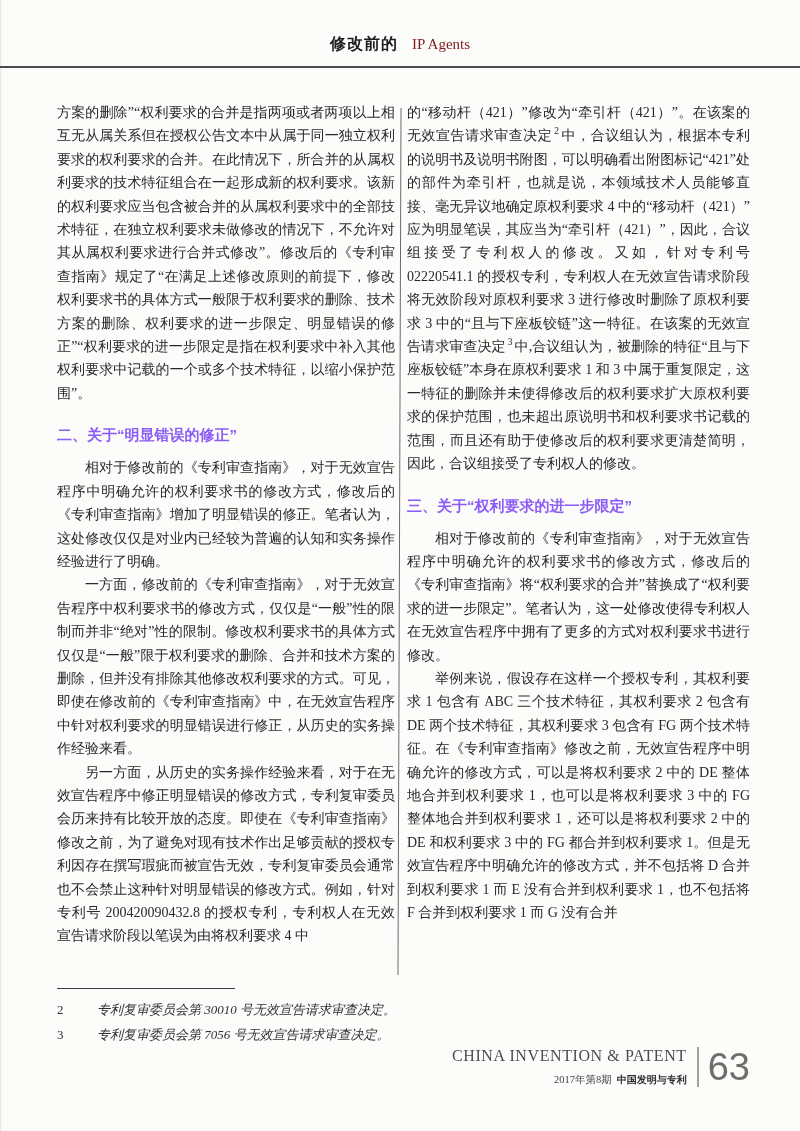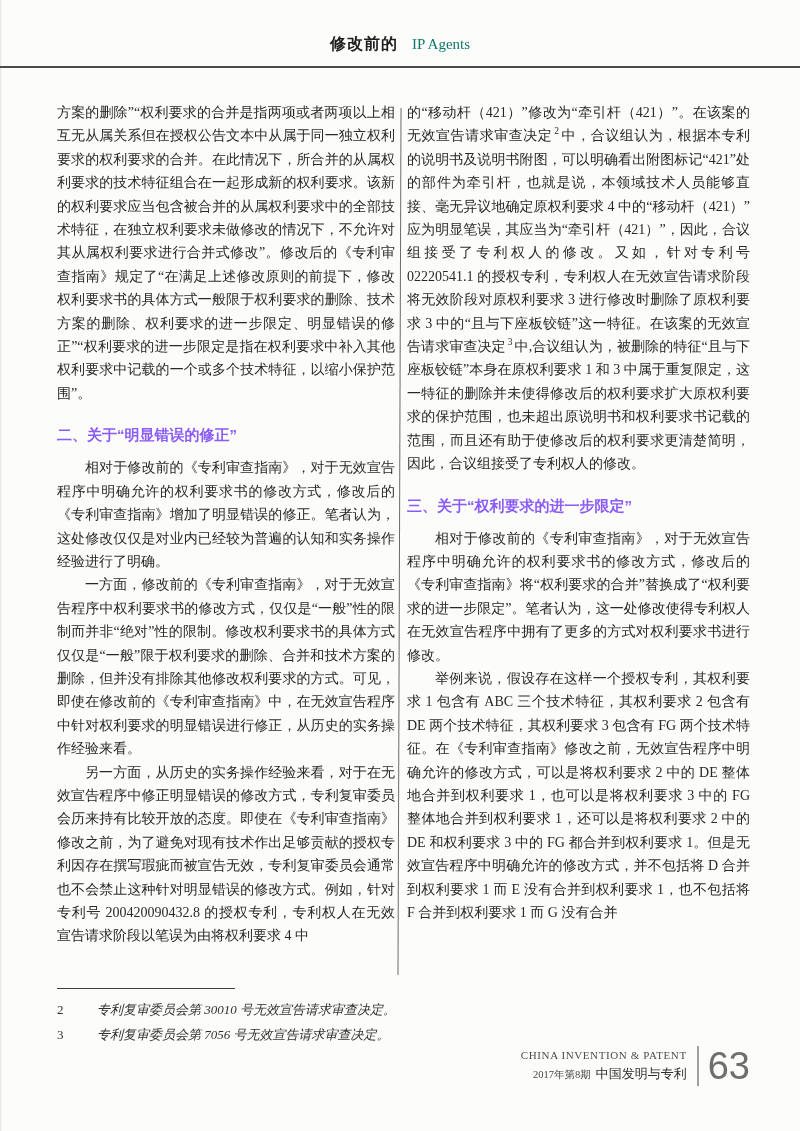--- a/index.html
+++ b/index.html
@@ -32,21 +32,21 @@
     font-family: "Liberation Sans", "DejaVu Sans", sans-serif;
     font-weight: bold;
     font-size: 16px;
     letter-spacing: 1px;
     color: #1e1e1e;
   }
   .header-en {
     font-family: "Liberation Serif", serif;
     font-size: 15px;
     margin-left: 14px;
-    color: #0f766e;
+    color: #7f1d1d;
   }
   .header-rule {
     position: absolute;
     top: 66px; left: 0;
     width: 100%; height: 2px;
     background: #4c4c4c;
   }
 
   .column {
     position: absolute;
@@ -113,30 +113,30 @@
 
   .page-footer {
     position: absolute;
     top: 1046px; right: 50px;
     display: flex;
     align-items: center;
   }
   .footer-text { text-align: right; line-height: 1.3; white-space: nowrap; }
   .footer-en {
     font-family: "Liberation Serif", serif;
-    font-size: 11px;
+    font-size: 16px;
     letter-spacing: 0.6px;
     color: #4c4c4c;
   }
   .footer-cn { margin-top: 1px; color: #333333; }
   .footer-issue { font-size: 10.5px; margin-right: 5px; color: #444444; }
   .footer-cn-name {
     font-family: "Liberation Sans", "DejaVu Sans", sans-serif;
-    font-size: 13px;
-    font-weight: normal;
+    font-size: 10px;
+    font-weight: bold;
     color: #2e2e2e;
   }
   .footer-bar {
     width: 2px; height: 40px;
     background: #a0a09e;
     margin: 0 9px 0 10px;
     flex: none;
   }
   .footer-page {
     font-family: "Liberation Sans", "DejaVu Sans", sans-serif;

